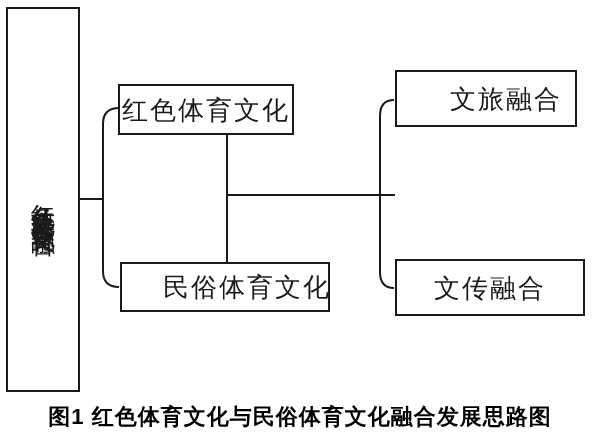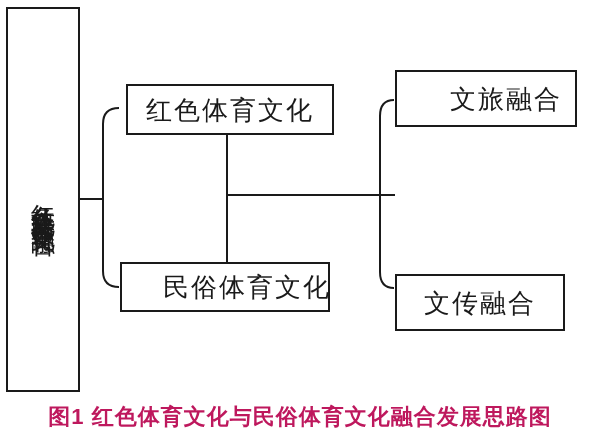--- a/index.html
+++ b/index.html
@@ -47,35 +47,35 @@
     height: 385px;
   }
   .root-label {
     writing-mode: vertical-rl;
     text-orientation: upright;
     font-size: 24px;
     letter-spacing: 2px;
     line-height: 1;
     color: #1a1a1a;
   }
-  .mid-top    { left: 126px; top: 84px;  width: 208px; height: 51px; }
+  .mid-top    { left: 118px; top: 84px;  width: 176px; height: 51px; }
   .mid-bottom { left: 120px; top: 262px; width: 210px; height: 50px; padding-left: 44px; }
   .right-1 { left: 395px; top: 70px;  width: 182px; height: 57px; padding-left: 40px; }
   .right-2 { left: 396px; top: 166px; width: 184px; height: 57px; }
-  .right-3 { left: 395px; top: 274px; width: 170px; height: 57px; }
+  .right-3 { left: 395px; top: 259px; width: 190px; height: 57px; }
   .caption {
     position: absolute;
     left: 0;
     top: 402px;
     width: 100%;
     text-align: center;
     font-size: 22px;
     font-weight: bold;
     letter-spacing: 1px;
-    color: #be185d;
+    color: #000000;
   }
 </style>
 </head>
 <body>
 
 <div class="stage">
 
   <svg class="connectors" viewBox="0 0 600 437" xmlns="http://www.w3.org/2000/svg">
 
     <path d="M80 199 H103" fill="none" stroke="#1a1a1a" stroke-width="2"></path>

